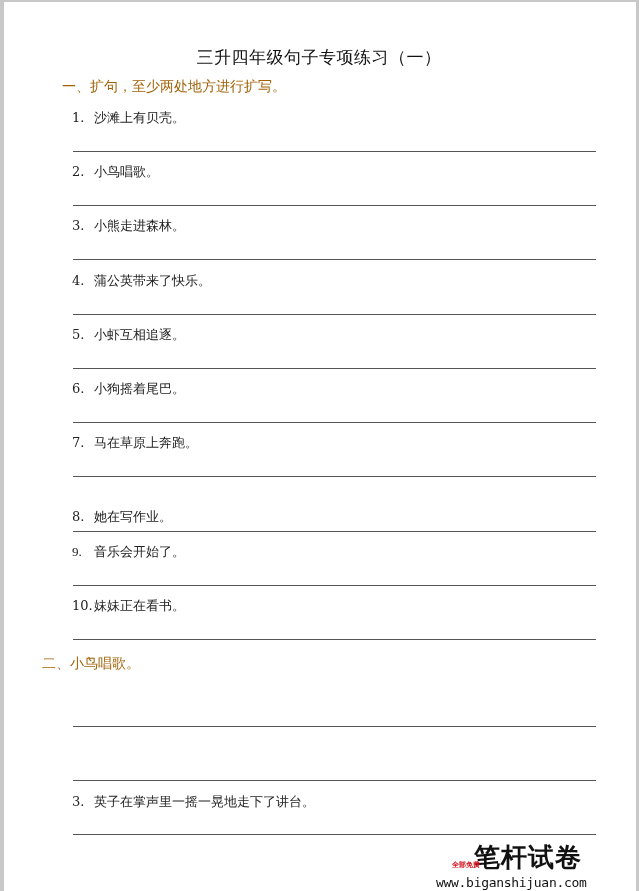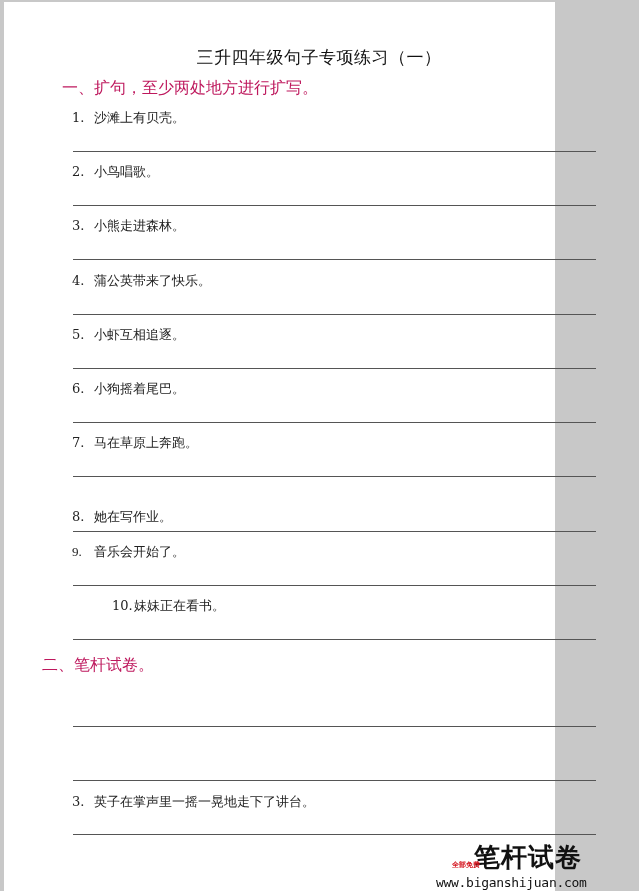--- a/index.html
+++ b/index.html
@@ -7,35 +7,35 @@
       width: 639px; height: 891px;
       background: #c8c8c8;
       position: relative;
       overflow: hidden;
       font-family: "DejaVu Serif", "Liberation Serif", serif;
       color: #111;
     }
     .page {
       position: absolute;
       left: 4px; top: 2px;
-      width: 551px; height: 889px;
+      width: 632px; height: 889px;
       background: #ffffff;
     }
     .title {
       position: absolute;
       left: 0; width: 630px; top: 44px;
       text-align: center;
       font-size: 17px;
       letter-spacing: 0.5px;
       color: #111;
     }
     .section-heading {
       position: absolute;
-      font-size: 16px;
-      color: #be185d;
+      font-size: 14px;
+      color: #a16207;
     }
     .item {
       position: absolute;
       left: 68px;
       font-size: 13px;
       color: #222;
       white-space: nowrap;
     }
     .item .num { display: inline-block; width: 22px; }
     .answer-line {
@@ -105,24 +105,24 @@
 
   <div class="item" style="top:432px;"><span class="num">7.</span><span>马在草原上奔跑。</span></div>
   <div class="answer-line" style="top:474px;"></div>
 
   <div class="item" style="top:486px;margin-top:20px;"><span class="num">8.</span><span>她在写作业。</span></div>
   <div class="answer-line" style="top:529px;"></div>
 
   <div class="item" style="top:541px;font-family:Liberation Serif, serif;"><span class="num">9.</span><span>音乐会开始了。</span></div>
   <div class="answer-line" style="top:583px;"></div>
 
-  <div class="item" style="top:595px;margin-left:40px;"><span class="num">10.</span><span>妹妹正在看书。</span></div>
+  <div class="item" style="top:595px;"><span class="num">10.</span><span>妹妹正在看书。</span></div>
   <div class="answer-line" style="top:637px;"></div>
 
-  <div class="section-heading" style="left:38px; top:653px;">二、笔杆试卷。</div>
+  <div class="section-heading" style="left:38px; top:653px;">二、小鸟唱歌。</div>
 
   <div class="answer-line" style="top:724px;"></div>
 
   <div class="answer-line" style="top:778px;"></div>
 
   <div class="item" style="top:791px;"><span class="num">3.</span><span>英子在掌声里一摇一晃地走下了讲台。</span></div>
   <div class="answer-line" style="top:832px;"></div>
 
   <div class="watermark">
     <div class="wm-title">笔杆试卷</div>

